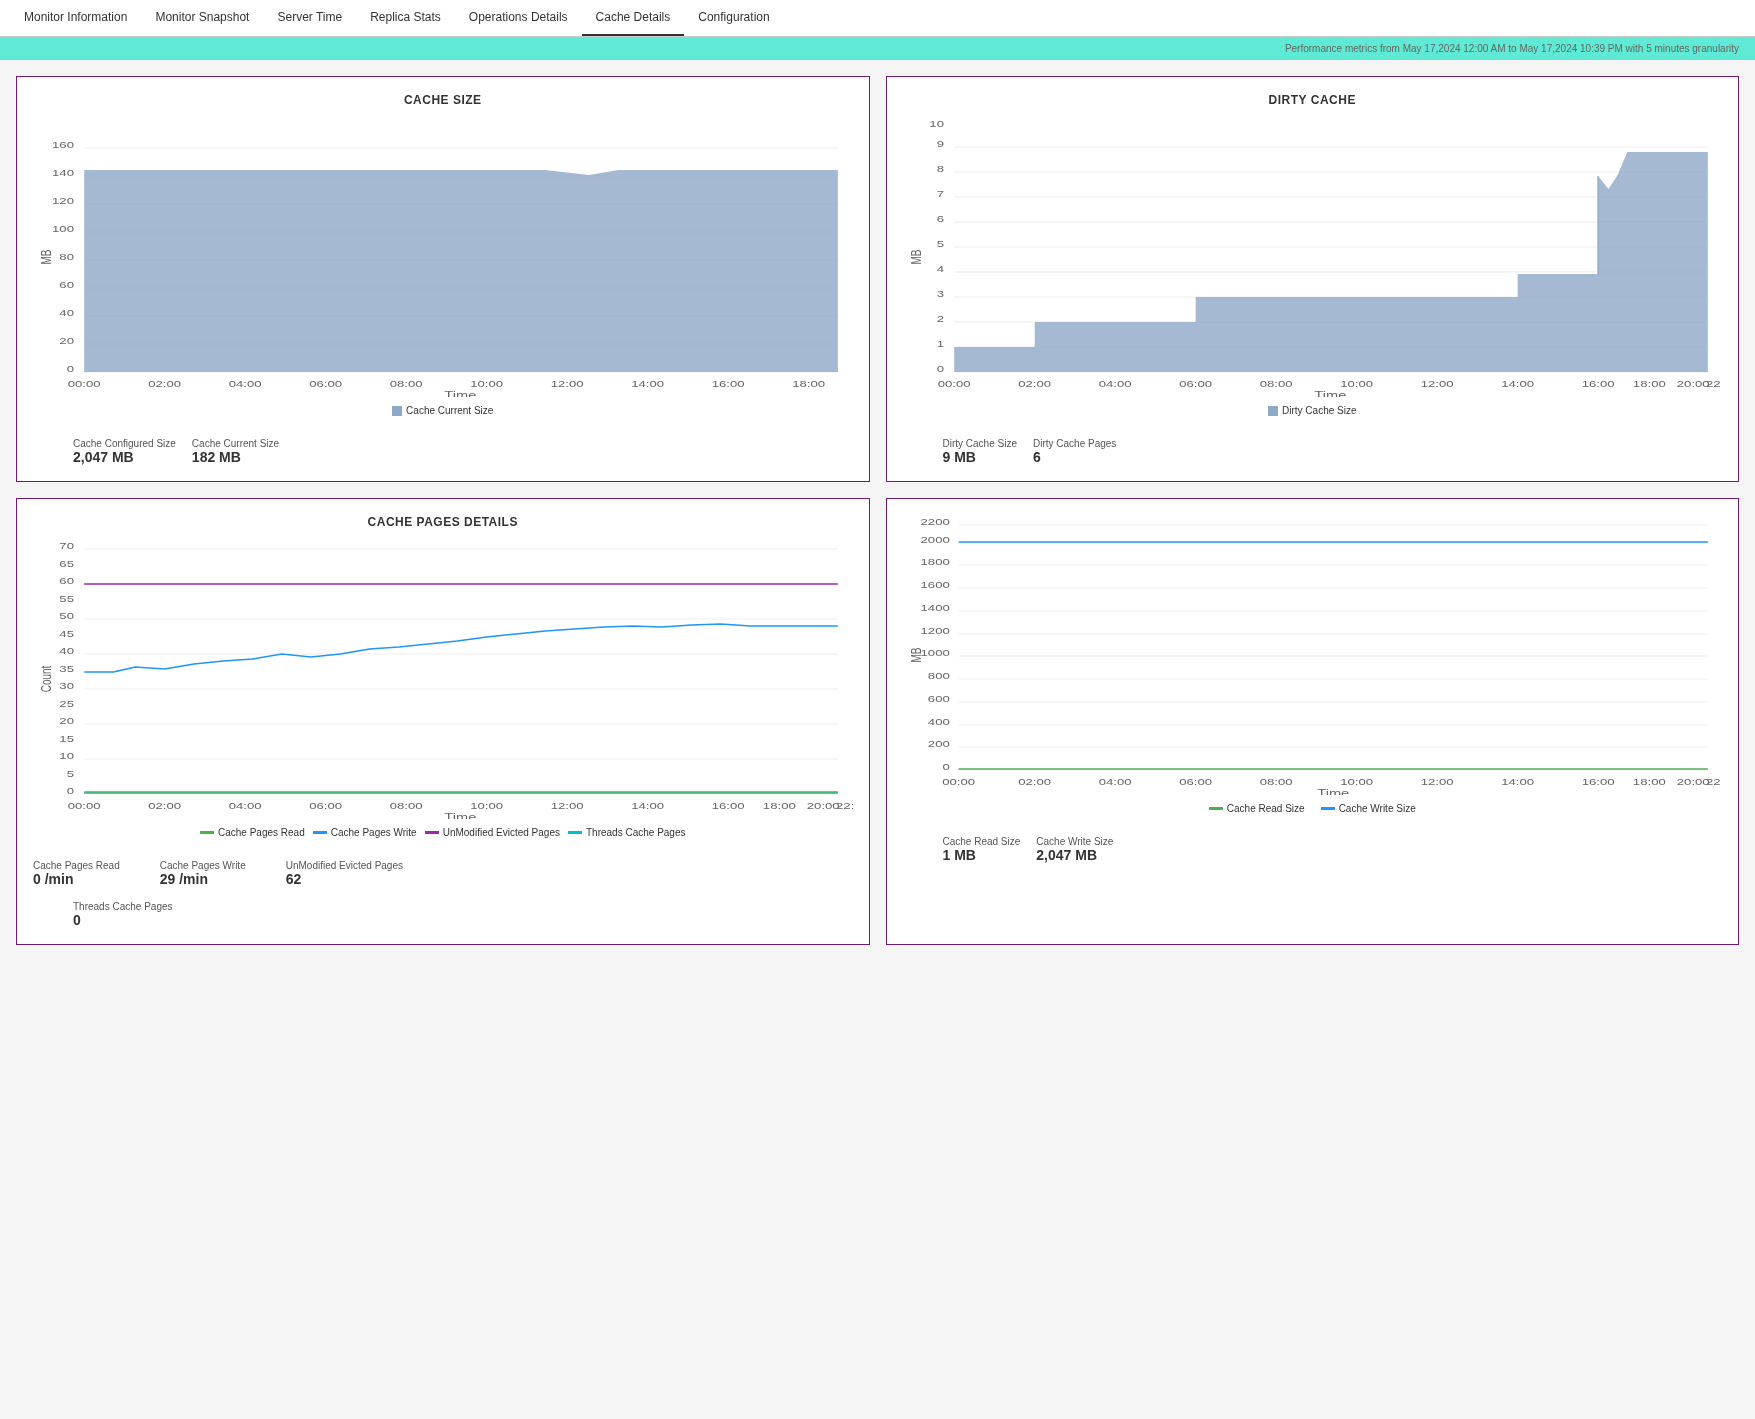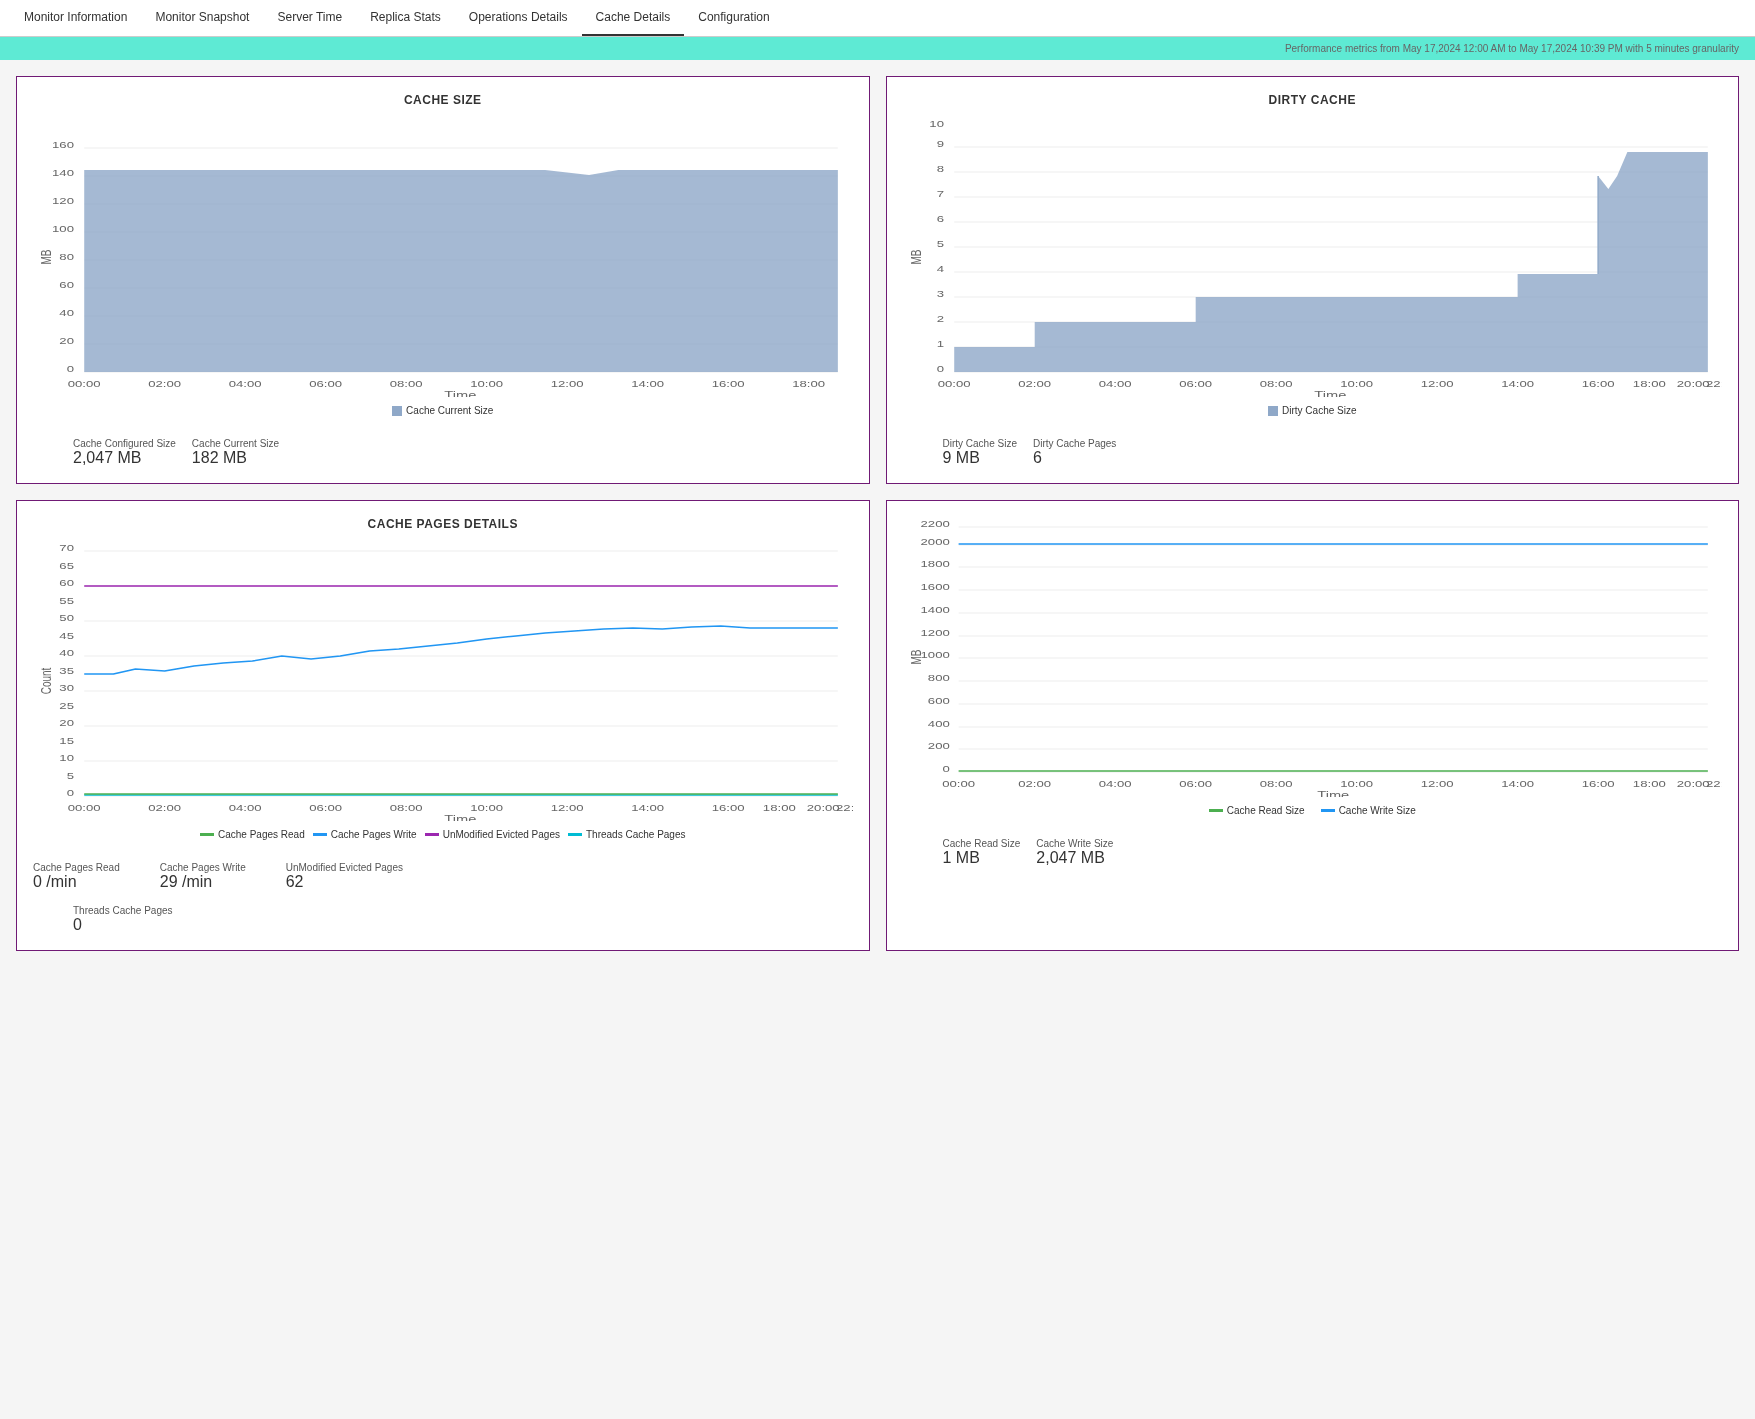--- a/index.html
+++ b/index.html
@@ -90,22 +90,22 @@
       margin-top: 12px;
       padding-top: 10px;
       margin-left: 40px;
     }
 
     .stat-item .stat-label {
       font-size: 10px;
       color: #555;
     }
     .stat-item .stat-value {
-      font-size: 16px;
-      font-weight: normal;
+      font-size: 14px;
+      font-weight: bold;
     }
 
     .chart-stats-multi {
       display: flex;
       gap: 40px;
       flex-wrap: wrap;
       margin-top: 12px;
       padding-top: 10px;
     }
 

